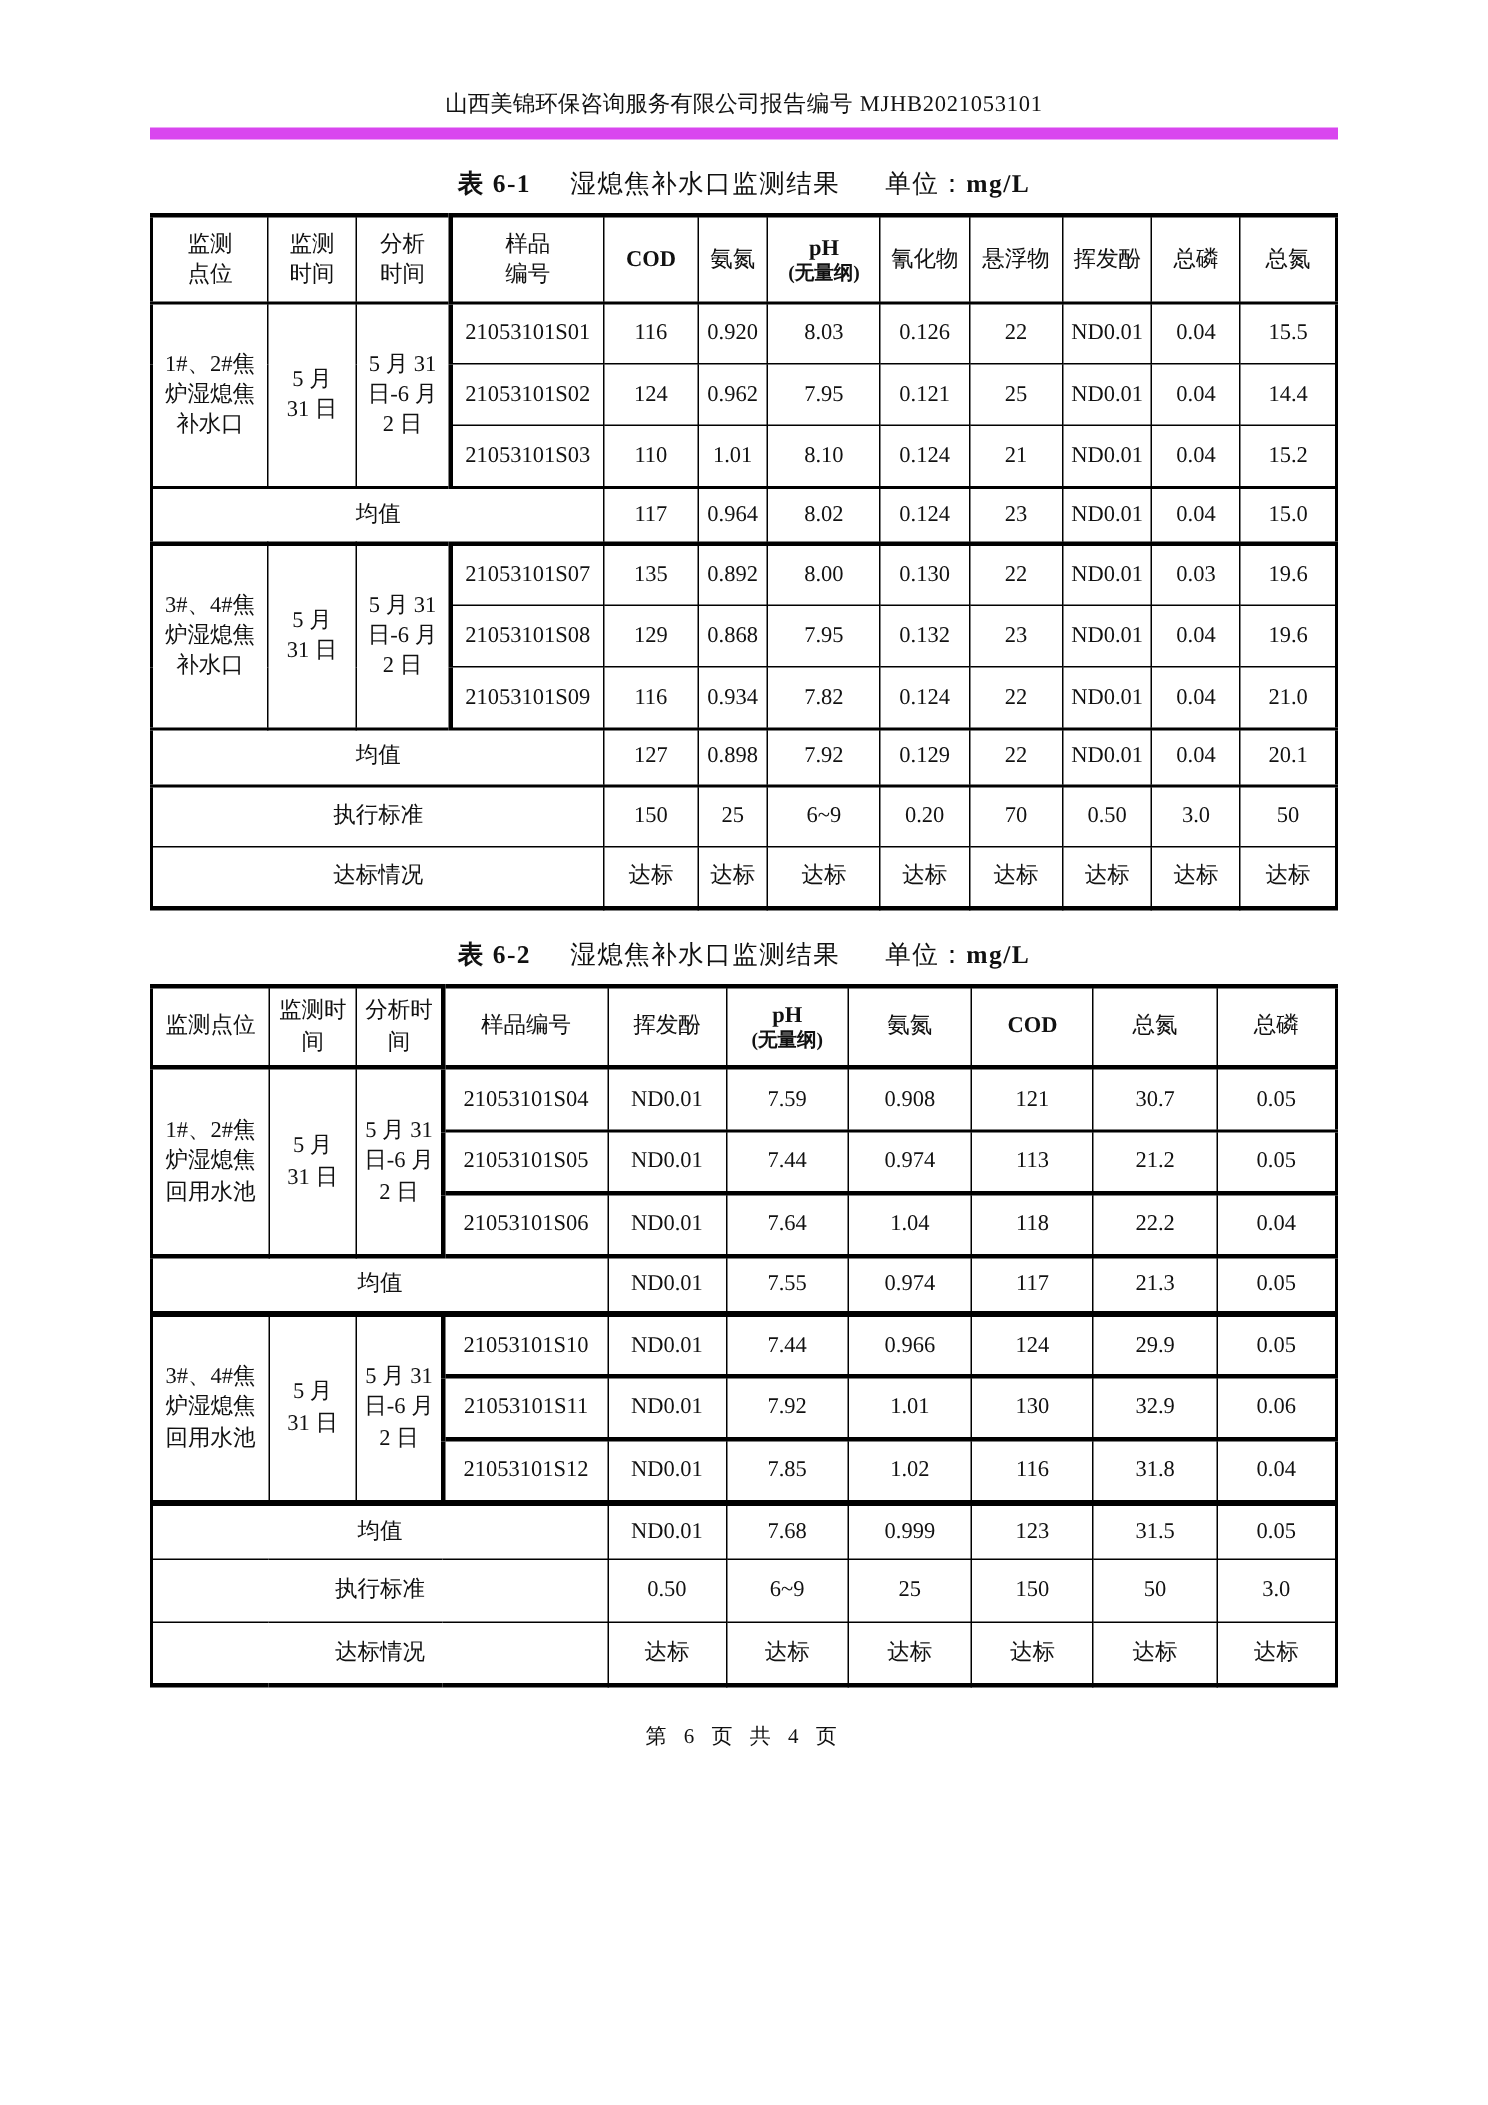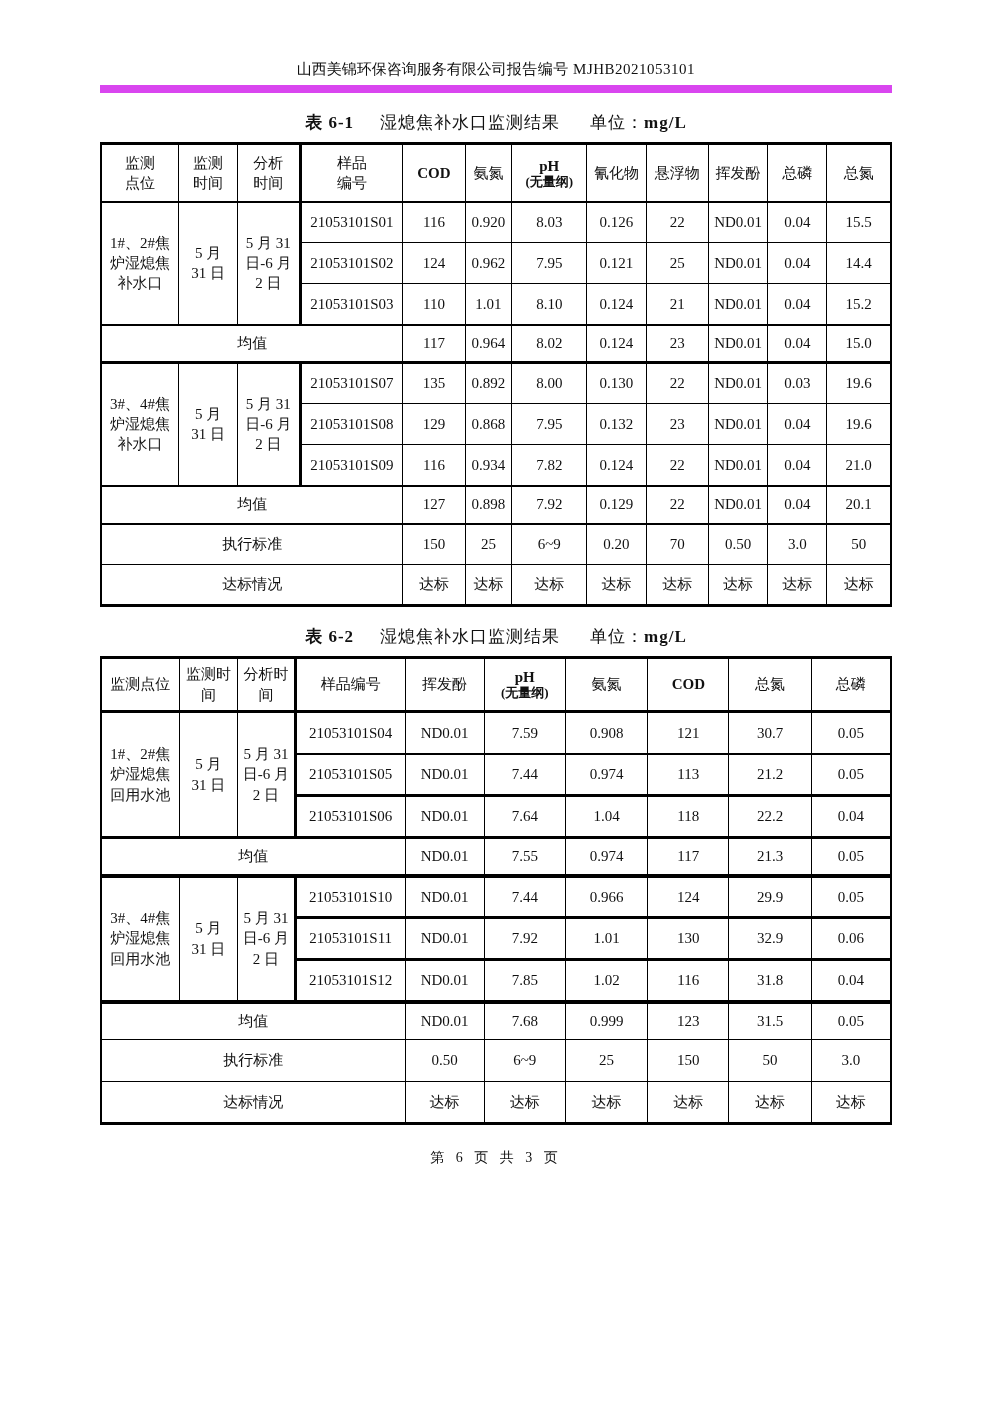--- a/index.html
+++ b/index.html
@@ -384,16 +384,16 @@
             <td>达标</td>
             <td>达标</td>
             <td>达标</td>
             <td>达标</td>
             <td>达标</td>
           </tr>
         </tbody>
       </table>
 
 
-    <div class="page-num">第 6 页 共 3 页</div>
+    <div class="page-num">第 6 页 共 4 页</div>
 
   </div>
 </div>
 
 </body></html>

